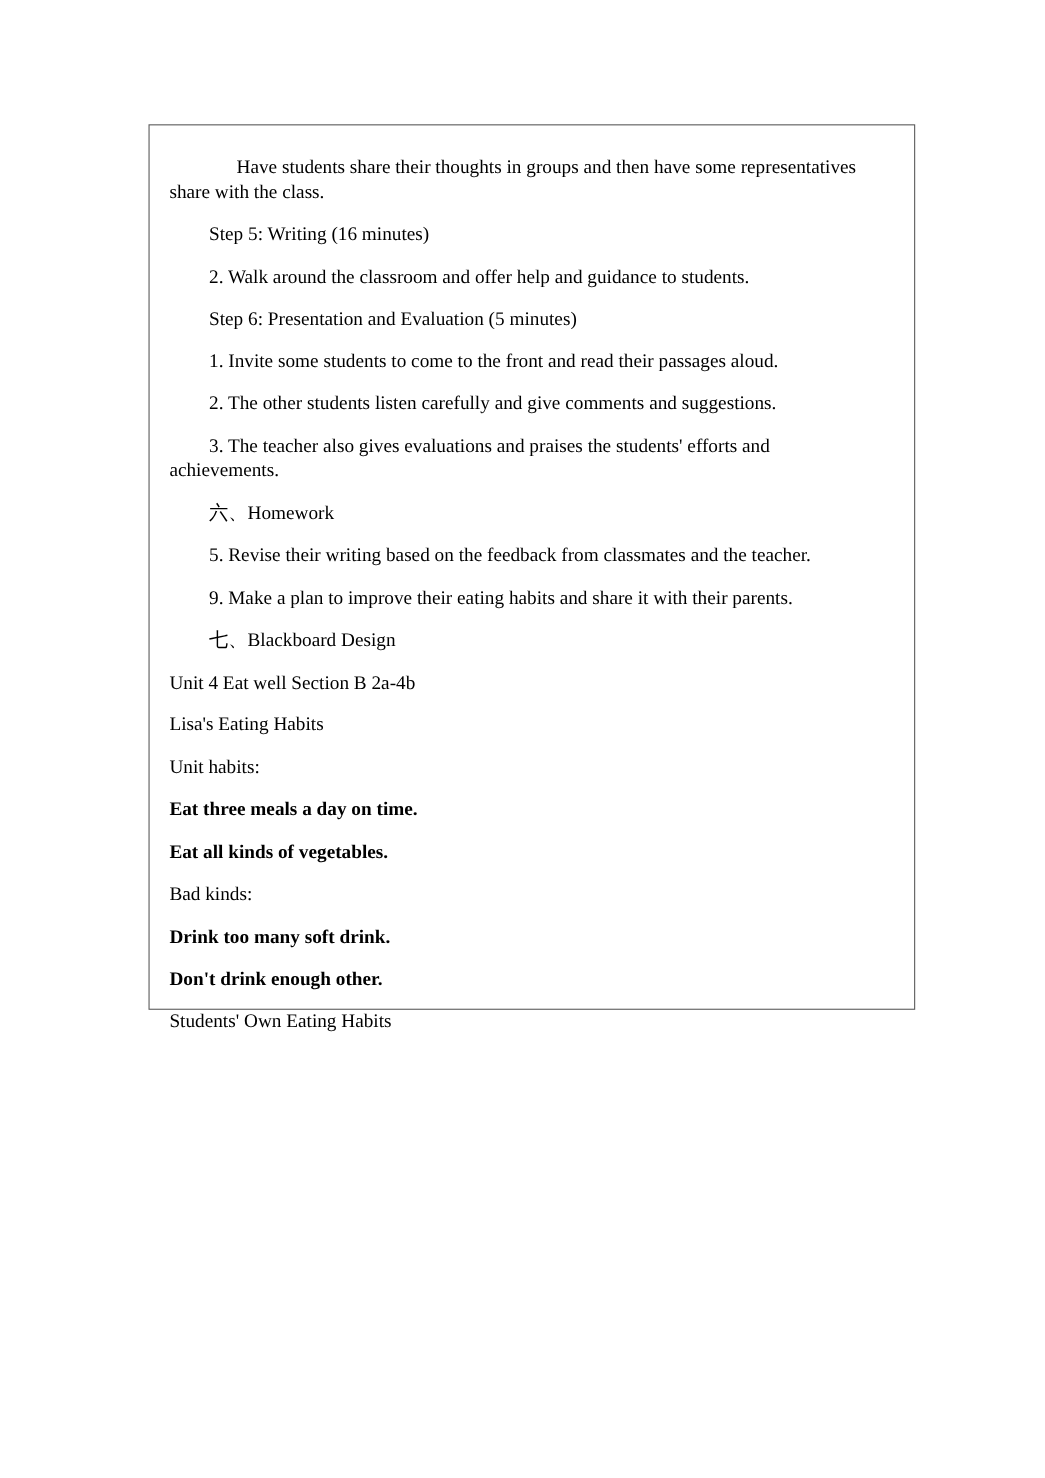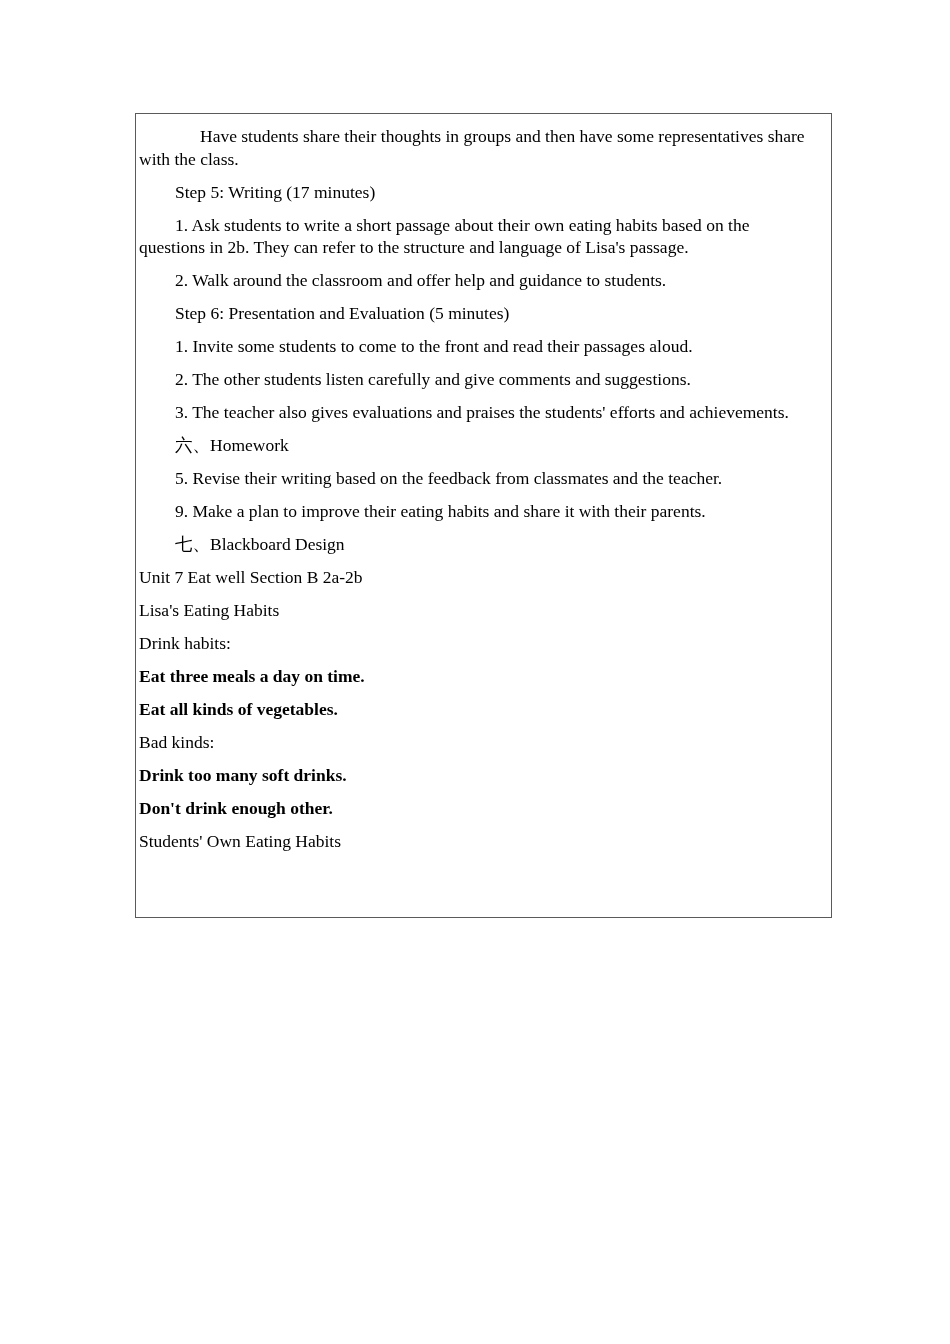--- a/index.html
+++ b/index.html
@@ -32,21 +32,21 @@
     height: 805px;
     box-sizing: border-box;
     border: 1px solid #5a5a5a;
     background: #ffffff;
   }
   #doc-body {
     padding: 10px 22px 0 2px;
     box-sizing: border-box;
   }
   p.para {
-    margin: 1px;
+    margin: 16px;
     padding: 0;
     font-size: 17.5px;
     line-height: 22.5px;
     text-align: left;
     color: #000000;
   }
   
   p.para + p.para { margin-top: 10.5px; }
 
   
@@ -56,35 +56,34 @@
   .ind-sub     { padding-left: 78px; font-weight: bold; }  
   .center      { text-align: center; text-indent: 0; padding-left: 0; }
 </style>
 </head>
 <body>
 
 <div id="page">
   <div id="doc-box">
     <div id="doc-body">
         <p class="para ind-first">Have students share their thoughts in groups and then have some representatives share with the class.</p>
-        <p class="para ind-normal">Step 5: Writing (17 minutes)</p>
-        <p class="para ind-normal">1. Ask students to write a short passage about their own eating habits based on the questions in 2b. They can refer to the structure and language of Lisa's passage.</p>
+        <p class="para ind-normal">Step 5: Writing (16 minutes)</p>
         <p class="para ind-normal">2. Walk around the classroom and offer help and guidance to students.</p>
         <p class="para ind-normal">Step 6: Presentation and Evaluation (5 minutes)</p>
         <p class="para ind-normal">1. Invite some students to come to the front and read their passages aloud.</p>
         <p class="para ind-normal">2. The other students listen carefully and give comments and suggestions.</p>
         <p class="para ind-normal">3. The teacher also gives evaluations and praises the students' efforts and achievements.</p>
         <p class="para ind-normal">六、Homework</p>
         <p class="para ind-normal">5. Revise their writing based on the feedback from classmates and the teacher.</p>
         <p class="para ind-normal">9. Make a plan to improve their eating habits and share it with their parents.</p>
         <p class="para ind-normal">七、Blackboard Design</p>
-        <p class="para center">Unit 7 Eat well Section B 2a-2b</p>
+        <p class="para center">Unit 4 Eat well Section B 2a-4b</p>
         <p class="para ind-small">Lisa's Eating Habits</p>
-        <p class="para ind-small">Drink habits:</p>
+        <p class="para ind-small">Unit habits:</p>
         <p class="para ind-sub">Eat three meals a day on time.</p>
         <p class="para ind-sub">Eat all kinds of vegetables.</p>
         <p class="para ind-small">Bad kinds:</p>
-        <p class="para ind-sub">Drink too many soft drinks.</p>
+        <p class="para ind-sub">Drink too many soft drink.</p>
         <p class="para ind-sub">Don't drink enough other.</p>
         <p class="para ind-small">Students' Own Eating Habits</p>
       </div>
   </div>
 </div>
 
 </body></html>

